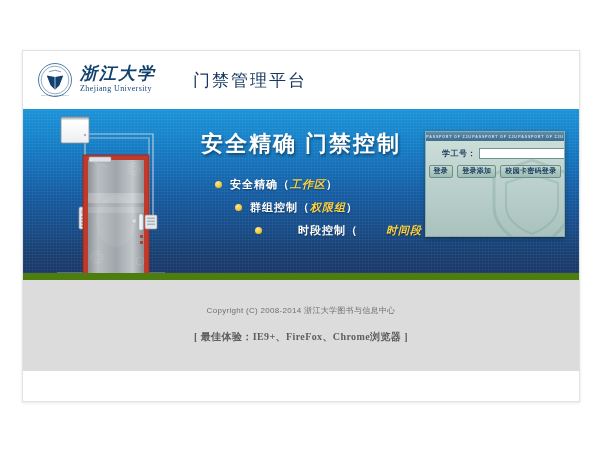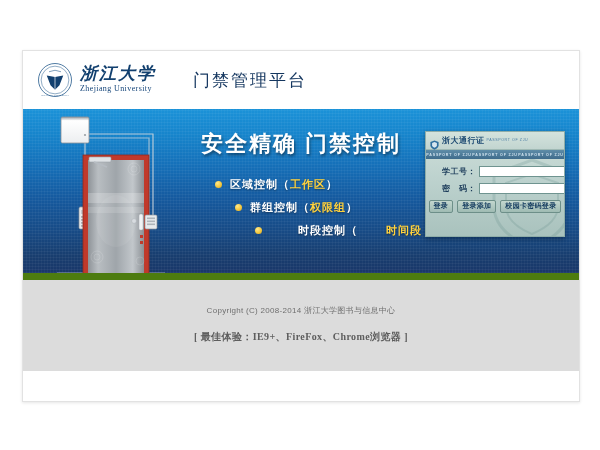--- a/index.html
+++ b/index.html
@@ -160,21 +160,21 @@
 
   .dot {
     width: 7px;
     height: 7px;
     border-radius: 50%;
     background: radial-gradient(circle at 35% 30%, #ffe98a, #f2c53b 60%, #d9a420);
     margin-right: 8px;
     flex: 0 0 7px;
   }
 
-  .hl { color: #ffd23d; }
+  .hl { color: #ffd23d; font-style: italic; }
 
   
   #login-panel {
     position: absolute;
     right: 14px;
     top: 22px;
     width: 138px;
     height: 104px;
     background: linear-gradient(180deg, #cfe0da 0%, #bdd2ce 45%, #a9c2bd 100%);
     border: 1px solid #8fada8;
@@ -442,21 +442,21 @@
           <rect x="106" y="112.5" width="8" height="1.6"></rect>
         </g>
       </svg>
     </span>
 
     <div id="banner-copy">
       <div id="headline">安全精确  门禁控制</div>
       <ul id="bullets">
         <li class="i0">
           <span class="dot"></span>
-          <span>区域控制（</span>
+          <span>安全精确（</span>
             <span class="hl">工作区</span>
             <span>）</span>
         </li>
         <li class="i1">
           <span class="dot"></span>
           <span>群组控制（</span>
             <span class="hl">权限组</span>
             <span>）</span>
         </li>
         <li class="i2">
@@ -470,45 +470,31 @@
 
     <div id="login-panel">
 
       <span id="login-watermark">
         <svg viewBox="0 0 88 96" width="88" height="96" aria-hidden="true">
           <path d="M44 4 L82 18 V50 q0 26 -38 42 Q6 76 6 50 V18 Z" fill="none" stroke="#5f8a86" stroke-width="3"></path>
           <path d="M44 18 L70 27 V50 q0 17 -26 28 Q18 67 18 50 V27 Z" fill="none" stroke="#5f8a86" stroke-width="2"></path>
         </svg>
       </span>
 
-      <div id="login-head">
-        <span class="shield-sm">
-          <svg viewBox="0 0 9 10" width="9" height="10" aria-hidden="true">
-            <path d="M4.5 0.4 L8.6 1.9 V5.3 q0 2.8 -4.1 4.4 Q0.4 8.1 0.4 5.3 V1.9 Z" fill="#2f6f9e"></path>
-            <path d="M4.5 2 L6.9 2.9 V5.2 q0 1.6 -2.4 2.6 Q2.1 6.8 2.1 5.2 V2.9 Z" fill="#d7e6ef"></path>
-          </svg>
-        </span>
-        <span id="login-head-title">浙大通行证</span>
-        <span id="login-head-sub">PASSPORT OF ZJU</span>
-      </div>
 
       <div id="passport-strip">
         <span class="strip-word">PASSPORT OF ZJU</span>
         <span class="strip-word">PASSPORT OF ZJU</span>
         <span class="strip-word">PASSPORT OF ZJU</span>
       </div>
 
       <div id="login-body">
         <div class="field-row">
           <span class="field-label">学工号：</span>
           <input class="field-input" type="text" value="" style="">
-        </div>
-        <div class="field-row">
-          <span class="field-label">密　码：</span>
-          <input class="field-input" type="password" value="" style="">
         </div>
 
         <div id="btn-row">
           <button class="lbtn">登录</button>
           <button class="lbtn">登录添加</button>
           <button class="lbtn">校园卡密码登录</button>
         </div>
       </div>
     </div>
   </div>

